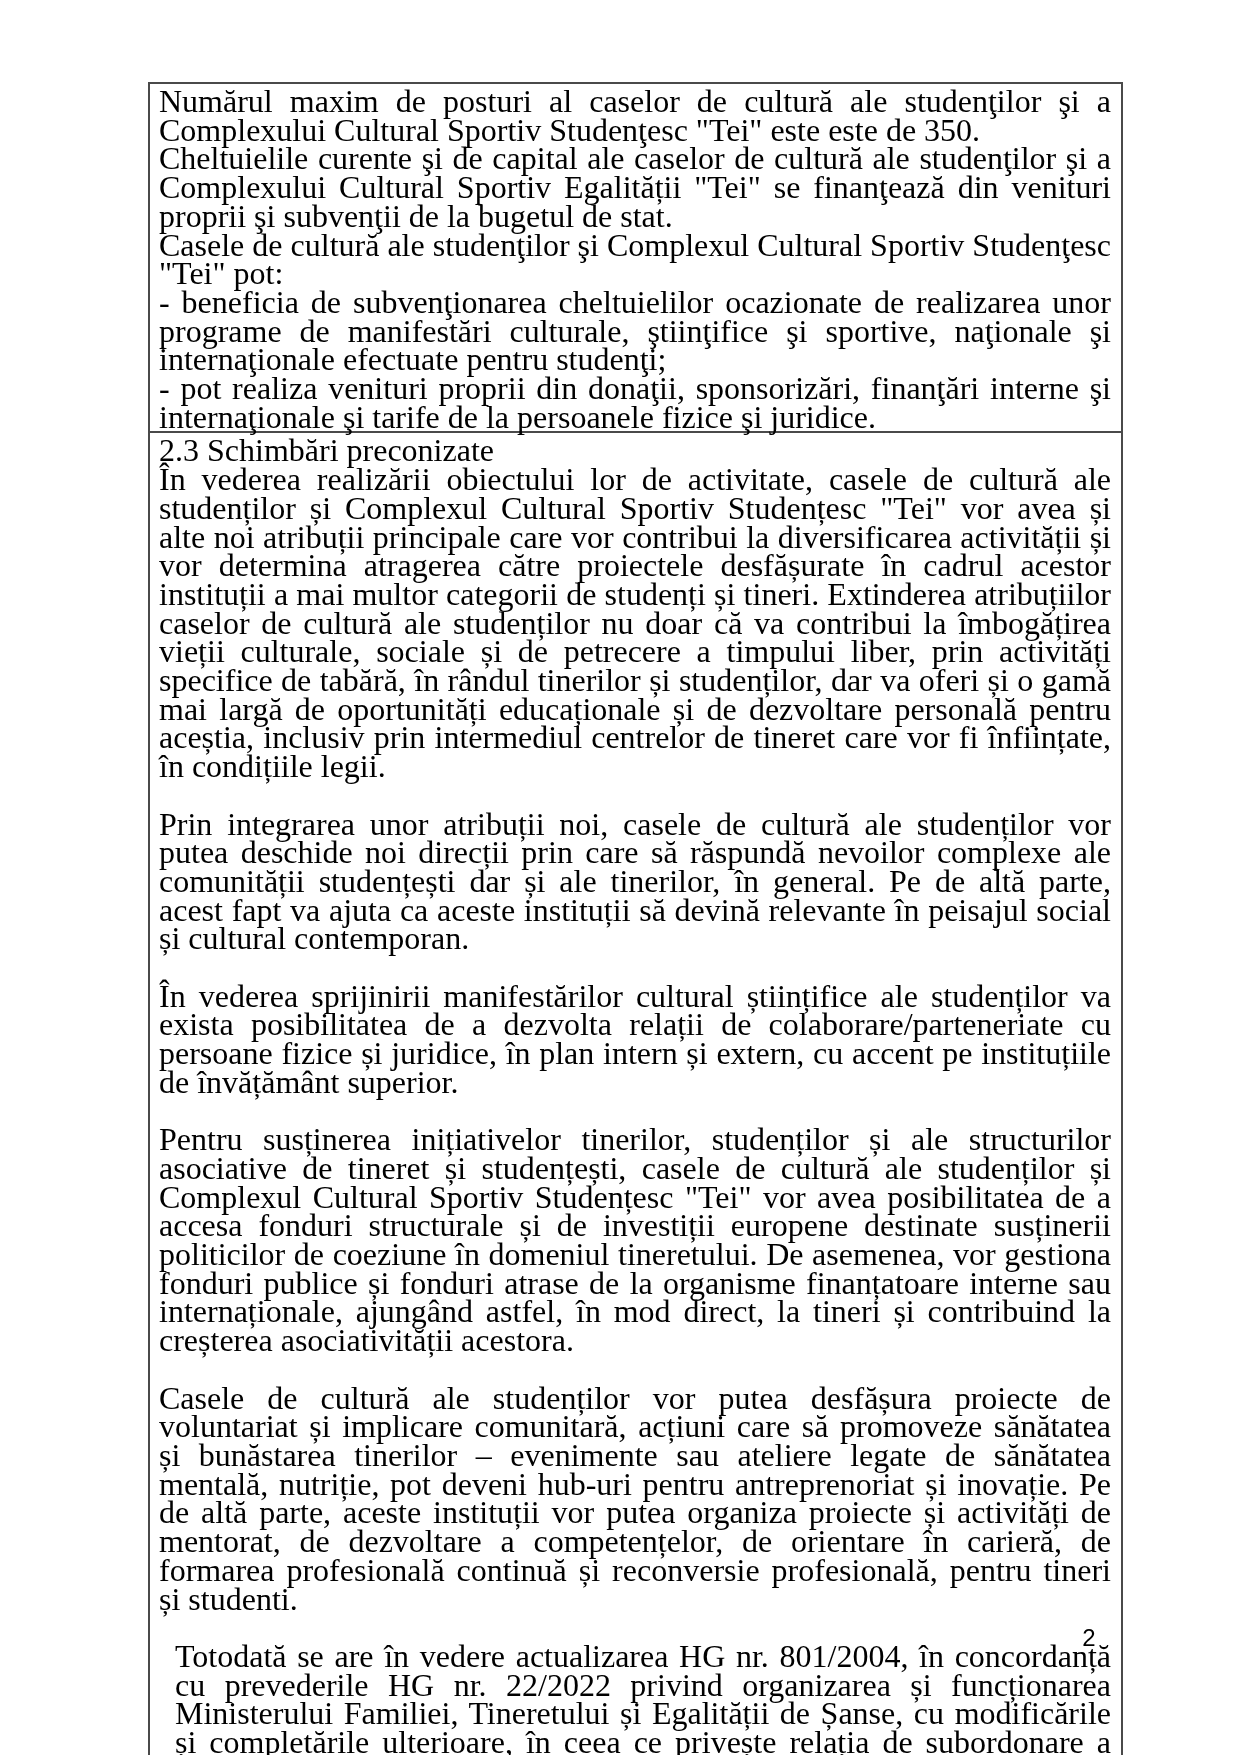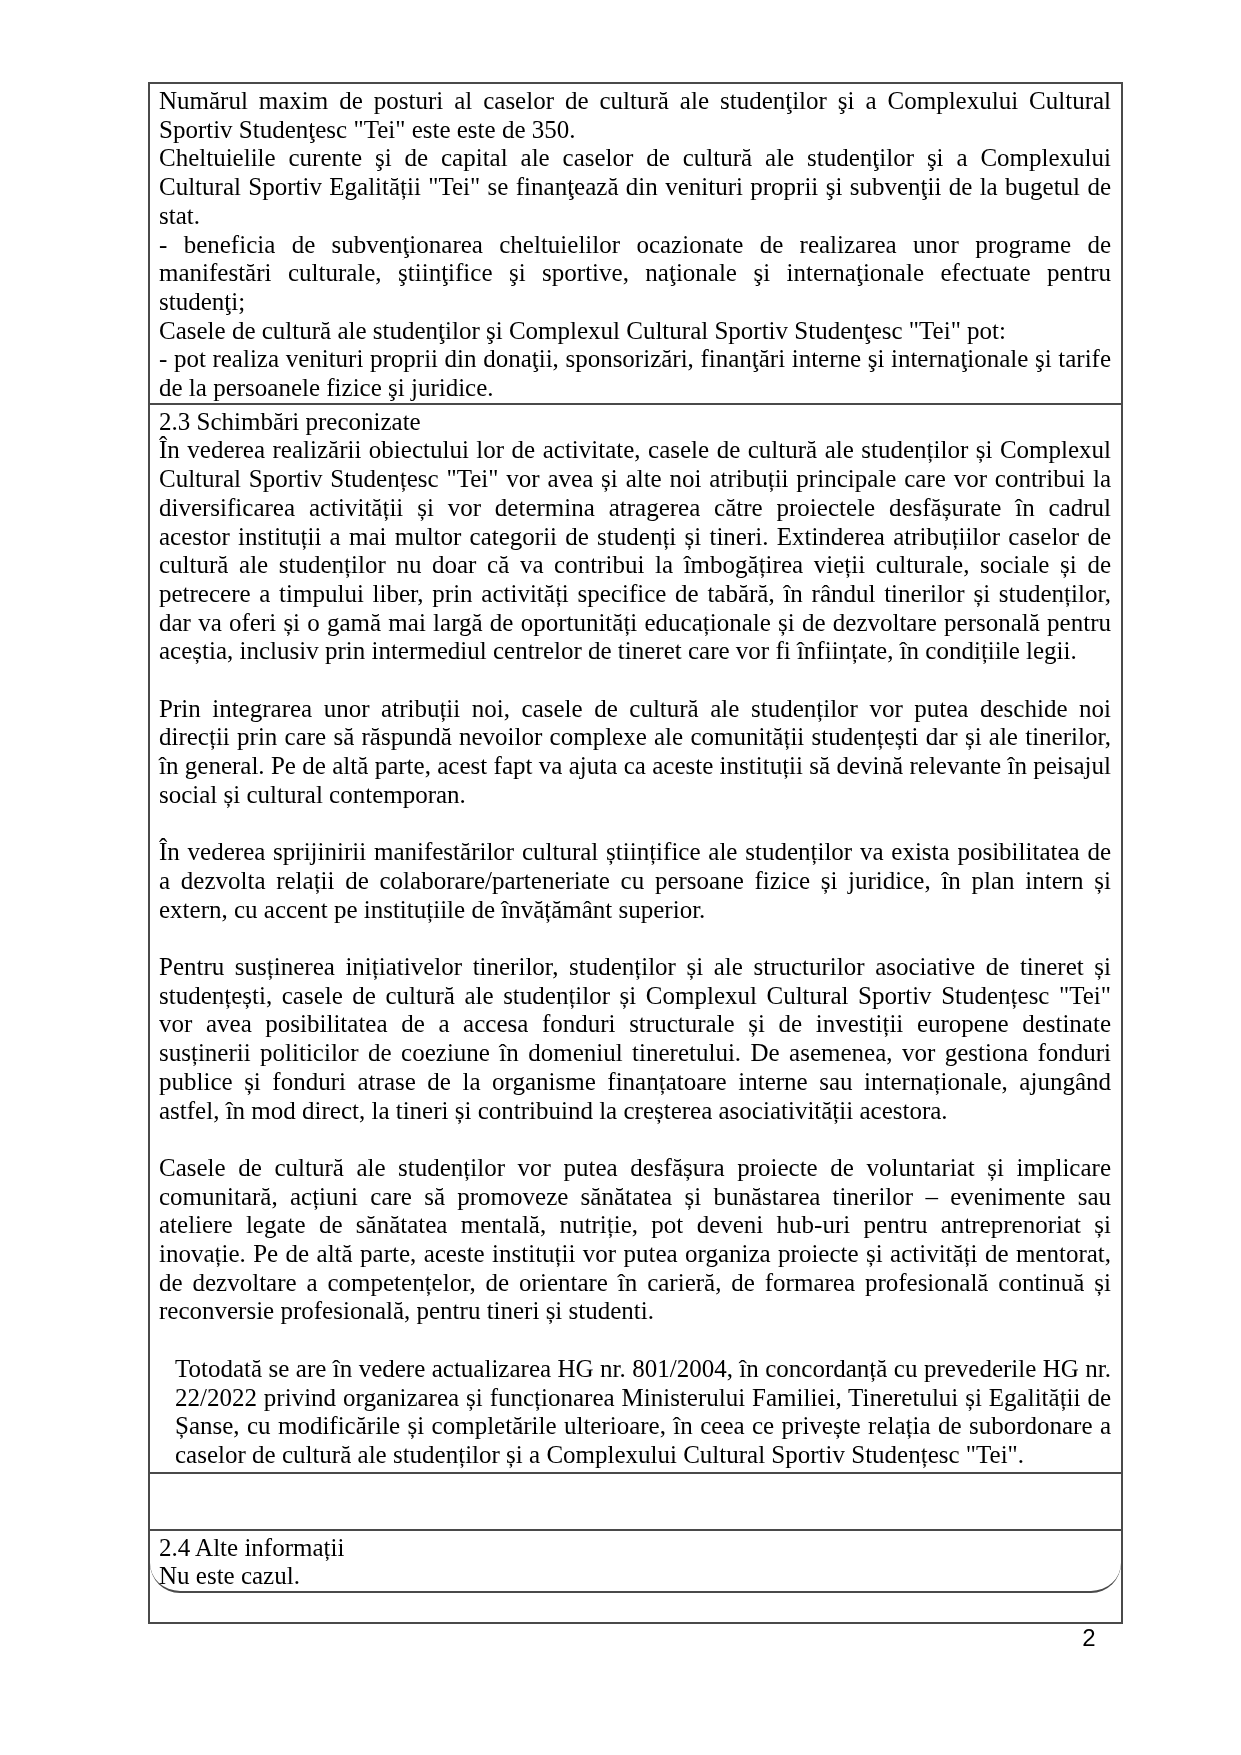--- a/index.html
+++ b/index.html
@@ -33,21 +33,21 @@
     border-bottom: none;
   }
   .row-top      { min-height: 290px; }
   .row-sec23    { min-height: 1069px; }
   .row-empty-a  { min-height: 57px; }
   .row-sec24    { min-height: 60px; border-radius: 30px; }
   .row-empty-b  { min-height: 29px; }
 
   .row p {
     margin: 0;
-    font-size: 25px;
+    font-size: 32px;
     line-height: 28.7px;
     text-align: justify;
   }
   .row-sec23 p.para {
     margin-bottom: 28.7px;
   }
   .row-sec23 p.para:last-child {
     margin-bottom: 0;
     margin-left: 16px;
   }
@@ -68,22 +68,22 @@
 </head>
 <body>
 
 <div class="page">
 
   <div class="doc-table">
 
     <div class="row row-top">
       <p>Numărul maxim de posturi al caselor de cultură ale studenţilor şi a Complexului Cultural Sportiv Studenţesc "Tei" este este de 350.</p>
       <p>Cheltuielile curente şi de capital ale caselor de cultură ale studenţilor şi a Complexului Cultural Sportiv Egalității "Tei" se finanţează din venituri proprii şi subvenţii de la bugetul de stat.</p>
+      <p>Casele de cultură ale studenţilor şi Complexul Cultural Sportiv Studenţesc "Tei" pot:</p>
       <p>- beneficia de subvenţionarea cheltuielilor ocazionate de realizarea unor programe de manifestări culturale, ştiinţifice şi sportive, naţionale şi internaţionale efectuate pentru studenţi;</p>
-      <p>Casele de cultură ale studenţilor şi Complexul Cultural Sportiv Studenţesc "Tei" pot:</p>
       <p>- pot realiza venituri proprii din donaţii, sponsorizări, finanţări interne şi internaţionale şi tarife de la persoanele fizice şi juridice.</p>
     </div>
 
     <div class="row row-sec23">
       <p class="bold">2.3 Schimbări preconizate</p>
       <p class="para">În vederea realizării obiectului lor de activitate, casele de cultură ale studenților și Complexul Cultural Sportiv Studențesc "Tei" vor avea și alte noi atribuții principale care vor contribui la diversificarea activității și vor determina atragerea către proiectele desfășurate în cadrul acestor instituții a mai multor categorii de studenți și tineri. Extinderea atribuțiilor caselor de cultură ale studenților nu doar că va contribui la îmbogățirea vieții culturale, sociale și de petrecere a timpului liber, prin activități specifice de tabără, în rândul tinerilor și studenților, dar va oferi și o gamă mai largă de oportunități educaționale și de dezvoltare personală pentru aceștia, inclusiv prin intermediul centrelor de tineret care vor fi înființate, în condițiile legii.</p>
       <p class="para">Prin integrarea unor atribuții noi, casele de cultură ale studenților vor putea deschide noi direcții prin care să răspundă nevoilor complexe ale comunității studențești dar și ale tinerilor, în general. Pe de altă parte, acest fapt va ajuta ca aceste instituții să devină relevante în peisajul social și cultural contemporan.</p>
       <p class="para">În vederea sprijinirii manifestărilor cultural științifice ale studenților va exista posibilitatea de a dezvolta relații de colaborare/parteneriate cu persoane fizice și juridice, în plan intern și extern, cu accent pe instituțiile de învățământ superior.</p>
       <p class="para">Pentru susținerea inițiativelor tinerilor, studenților și ale structurilor asociative de tineret și studențești, casele de cultură ale studenților și Complexul Cultural Sportiv Studențesc "Tei" vor avea posibilitatea de a accesa fonduri structurale și de investiții europene destinate susținerii politicilor de coeziune în domeniul tineretului. De asemenea, vor gestiona fonduri publice și fonduri atrase de la organisme finanțatoare interne sau internaționale, ajungând astfel, în mod direct, la tineri și contribuind la creșterea asociativității acestora.</p>
       <p class="para">Casele de cultură ale studenților vor putea desfășura proiecte de voluntariat și implicare comunitară, acțiuni care să promoveze sănătatea și bunăstarea tinerilor – evenimente sau ateliere legate de sănătatea mentală, nutriție, pot deveni hub-uri pentru antreprenoriat și inovație. Pe de altă parte, aceste instituții vor putea organiza proiecte și activități de mentorat, de dezvoltare a competențelor, de orientare în carieră, de formarea profesională continuă și reconversie profesională, pentru tineri și studenti.</p>

